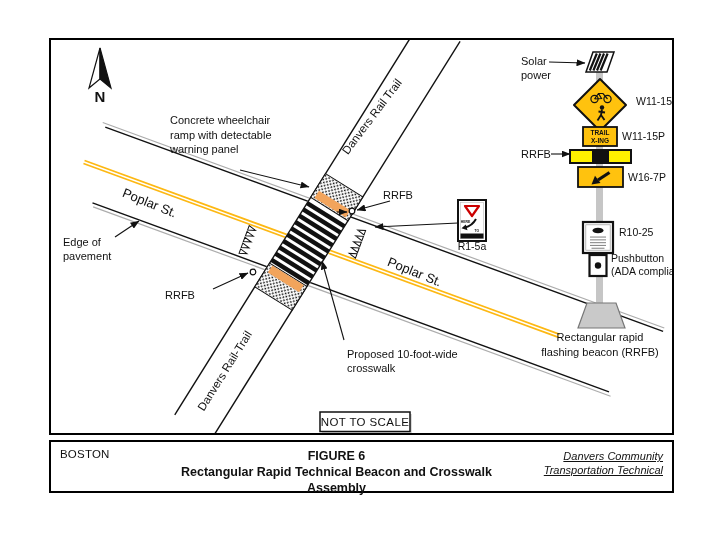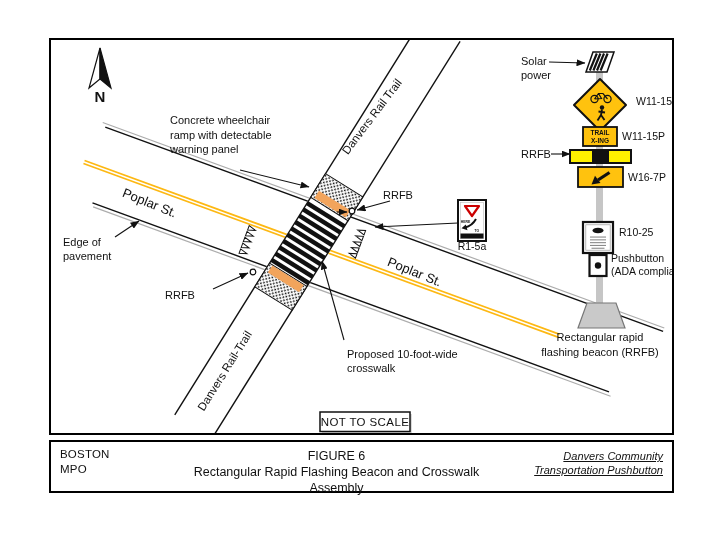--- a/index.html
+++ b/index.html
@@ -3,21 +3,21 @@
 <meta charset="utf-8">
 <style>
   html,body{margin:0;padding:0;background:#fff;}
   .page{position:relative;width:720px;height:540px;background:#fff;
         font-family:"Liberation Sans","DejaVu Sans",sans-serif;color:#111;overflow:hidden;}
   .figure-frame{position:absolute;left:49px;top:38px;width:621px;height:393px;border:2px solid #000;background:#fff;}
   .figure-frame svg{display:block;}
   .title-frame{position:absolute;left:49px;top:440px;width:621px;height:49px;border:2px solid #000;background:#fff;
                display:flex;flex-direction:row;align-items:stretch;}
   .tb-left{width:120px;padding:5px 0 0 9px;font-size:11.5px;line-height:14.5px;letter-spacing:.2px;}
-  .tb-center{flex:1;text-align:center;padding-top:6px;font-weight:normal;font-size:12.5px;line-height:16px;}
+  .tb-center{flex:1;text-align:center;padding-top:6px;font-weight:bold;font-size:12.5px;line-height:16px;}
   .tb-right{width:170px;padding:8px 9px 0 0;text-align:right;font-style:italic;font-size:11px;line-height:13.5px;text-decoration:underline;}
   text{fill:#111;font-family:"Liberation Sans","DejaVu Sans",sans-serif;}
 </style>
 </head>
 <body>
 
 <div class="page">
 
   <div class="figure-frame">
     <svg width="621" height="393" viewBox="0 0 621 393">
@@ -187,25 +187,24 @@
         <rect x="271" y="374" width="90" height="19" fill="#d9d9d9"></rect>
         <rect x="269" y="372" width="90" height="19.5" fill="#fff" stroke="#111" stroke-width="1.5"></rect>
         <text x="314" y="386" font-size="11.5" text-anchor="middle" letter-spacing="0.4">NOT TO SCALE</text>
       </g>
     </svg>
   </div>
 
   <div class="title-frame">
     <div class="tb-left">
       <div>BOSTON</div>
-      <div>MPO</div>
     </div>
     <div class="tb-center">
       <div>FIGURE 6</div>
-      <div>Rectangular Rapid Flashing Beacon and Crosswalk Assembly</div>
+      <div>Rectangular Rapid Technical Beacon and Crosswalk Assembly</div>
     </div>
     <div class="tb-right">
       <div>Danvers Community</div>
-      <div>Transportation Pushbutton</div>
+      <div>Transportation Technical</div>
     </div>
   </div>
 
 </div>
 
 </body></html>

